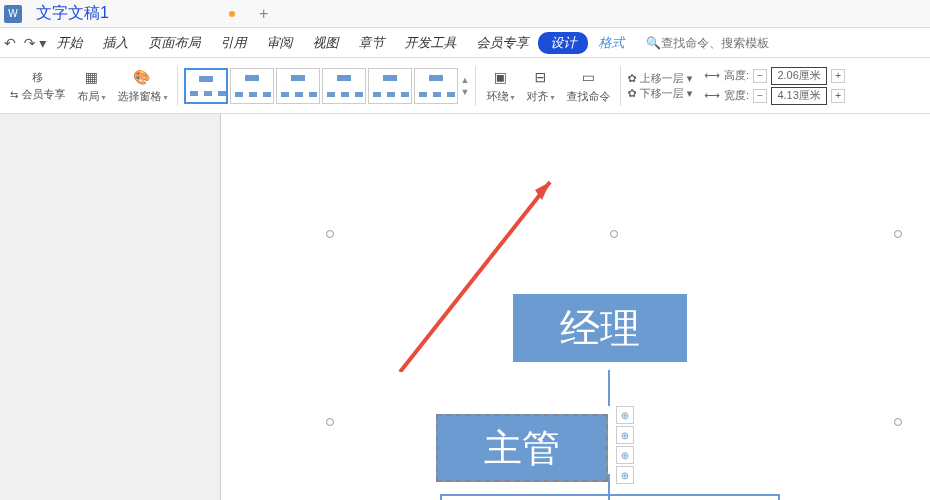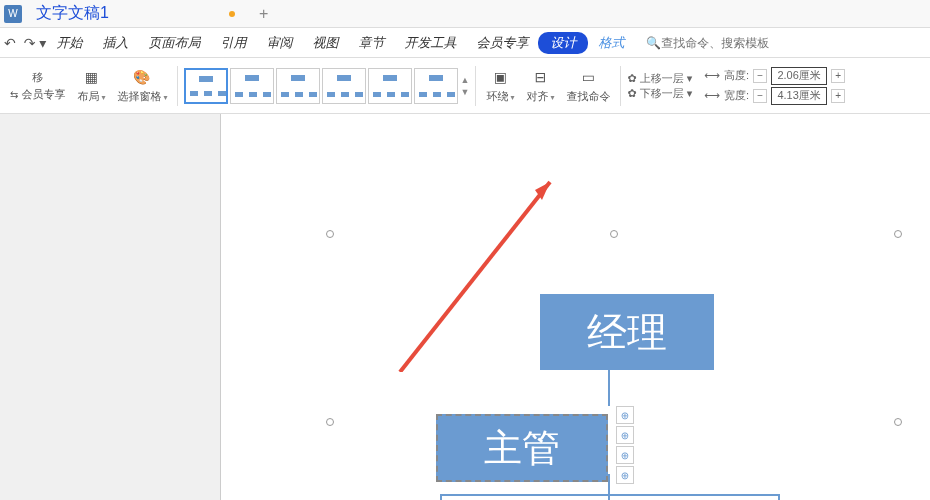--- a/index.html
+++ b/index.html
@@ -39,21 +39,21 @@
     
     .canvas { position: relative; width: 930px; height: 386px; background: #f0f0f0; }
     .page { position: absolute; left: 220px; top: 0; width: 710px; height: 386px; background: #fff; border-left: 1px solid #ccc; }
     
     .sel-frame { position: absolute; left: 330px; top: 120px; width: 568px; height: 376px; }
     .handle { position: absolute; width: 8px; height: 8px; border: 1px solid #999; background: #fff; border-radius: 50%; }
     .h-nw { left: -4px; top: -4px; } .h-n { left: 50%; top: -4px; transform: translateX(-50%); } .h-ne { right: -4px; top: -4px; }
     .h-w { left: -4px; top: 50%; transform: translateY(-50%); } .h-e { right: -4px; top: 50%; transform: translateY(-50%); }
     
     .org-node { position: absolute; background: #6b9bd1; color: #fff; display: flex; align-items: center; justify-content: center; font-size: 32px; font-weight: 300; }
-    .n-mgr { left: 540px; top: 180px; width: 174px; height: 76px; font-size: 40px; }
+    .n-mgr { left: 513px; top: 180px; width: 174px; height: 68px; font-size: 40px; }
     .n-sup { left: 436px; top: 300px; width: 172px; height: 68px; font-size: 38px; border: 2px dashed #888; }
     
     .conn { position: absolute; background: #6b9bd1; }
     .c1 { left: 608px; top: 256px; width: 2px; height: 36px; }
     .c2 { left: 608px; top: 360px; width: 2px; height: 20px; }
     .c3 { left: 440px; top: 380px; width: 340px; height: 2px; }
     .c4 { left: 440px; top: 380px; width: 2px; height: 34px; }
     .c5 { left: 608px; top: 380px; width: 2px; height: 34px; }
     .c6 { left: 778px; top: 380px; width: 2px; height: 34px; }
     

